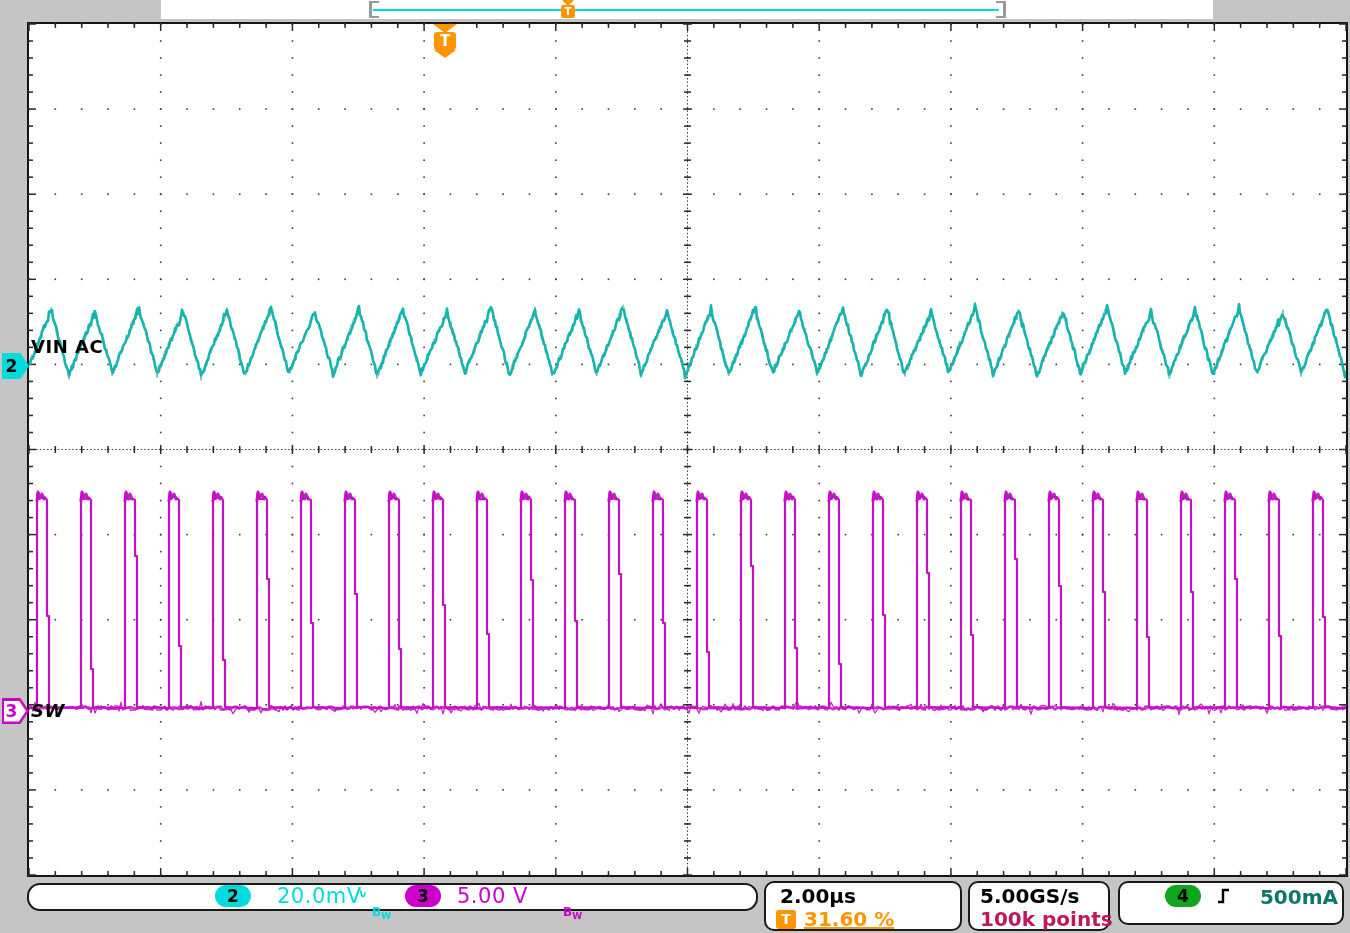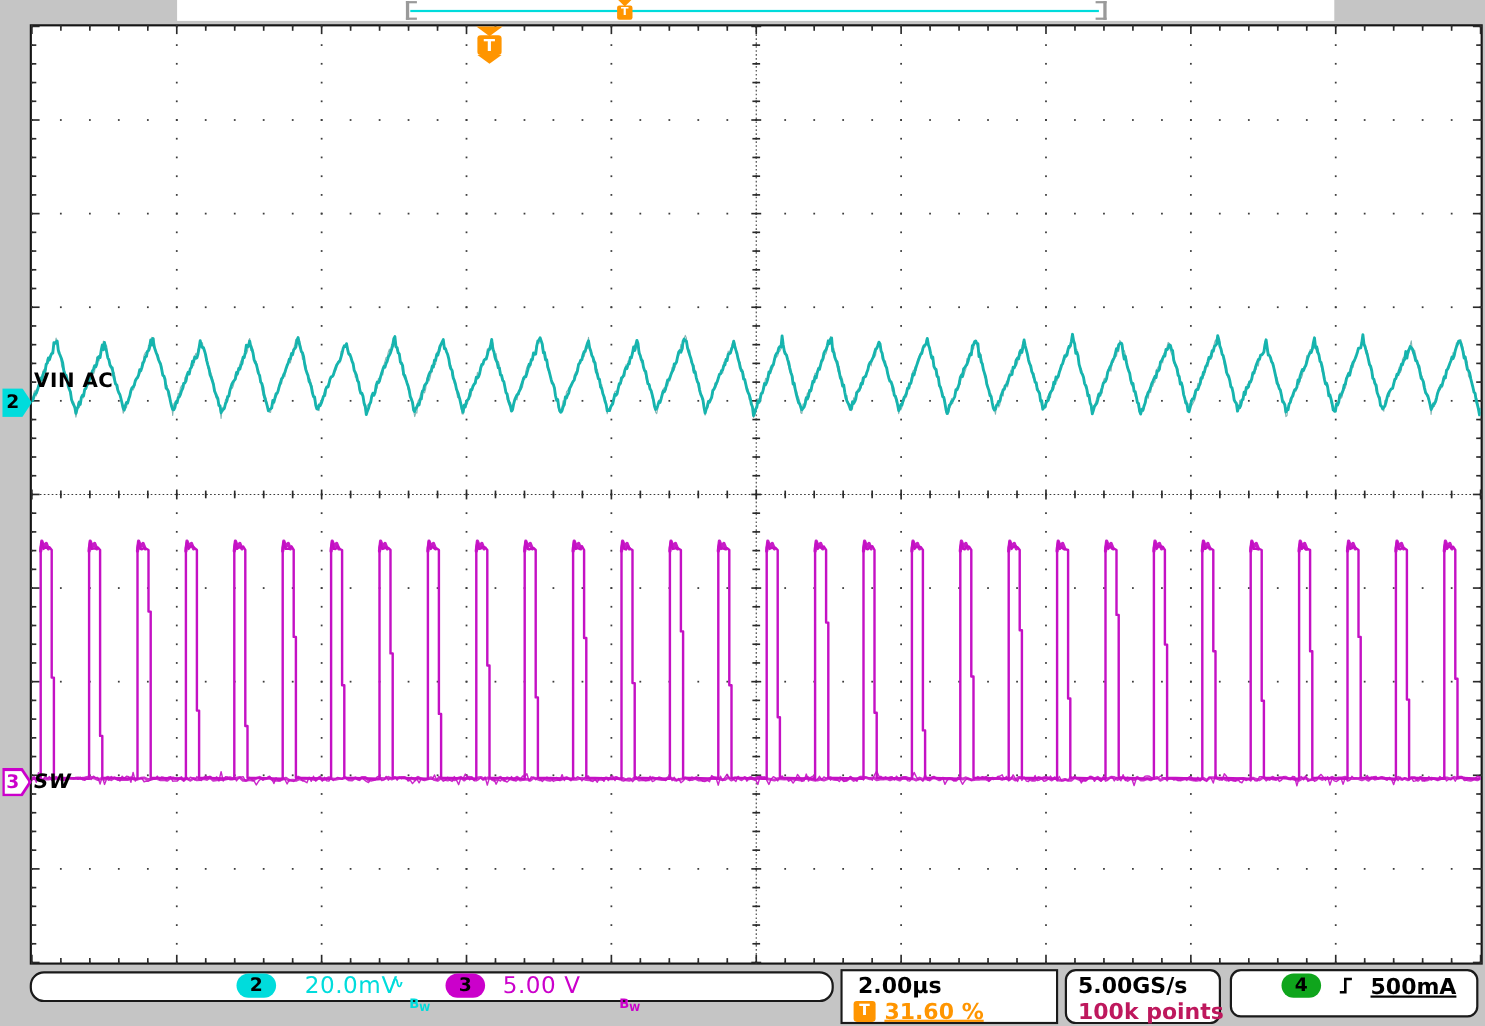--- a/index.html
+++ b/index.html
@@ -32,21 +32,21 @@
   .ch-marker.ch2{top:353px;background:var(--ch2,#00dcdc);color:#000;}
   .ch-marker.ch3{top:698px;background:var(--ch3,#cb00cb);color:var(--ch3,#cb00cb);}
   .ch-marker.ch3 .core{position:absolute;left:2px;top:2.5px;width:22px;height:21px;background:#fff;clip-path:polygon(0 0,68% 0,100% 50%,68% 100%,0 100%);}
   .wave-label{position:absolute;left:31px;font-weight:bold;font-size:18px;color:#000;letter-spacing:0.5px;}
   .wave-label.ch2{top:336px;}
   .wave-label.ch3{top:700px;font-style:italic;}
 
   
   .box{position:absolute;background:#fff;border:2px solid #1a1a1a;}
   .box1{left:27px;top:883px;width:727px;height:24px;border-radius:13px;}
-  .box2{left:764px;top:881px;width:194px;height:46px;border-radius:0;padding:0;}
+  .box2{left:764px;top:881px;width:194px;height:46px;border-radius:10px;padding:0;}
   .box3{left:968px;top:881px;width:138px;height:46px;border-radius:10px;}
   .box4{left:1118px;top:881px;width:222px;height:40px;border-radius:10px;}
   .badge{position:absolute;width:36px;height:22px;border-radius:11px;display:flex;align-items:center;justify-content:center;font-weight:bold;font-size:17px;color:#000;}
   .b2{left:186px;top:0;background:var(--ch2,#00dcdc);}
   .b3{left:376px;top:0;background:var(--ch3,#cb00cb);}
   .b4{position:absolute;left:45px;top:2px;width:36px;height:22px;background:var(--ch4-badge,#0fa51c);}
   .scale{position:absolute;top:0;font-weight:normal;font-size:21px;line-height:23px;letter-spacing:.5px;}
   .scale.c2{left:248px;color:var(--ch2,#00dcdc);}
   .scale.c3{left:428px;color:var(--ch3,#cb00cb);}
   .coup{position:absolute;left:326px;top:-1px;font-size:15px;font-weight:bold;color:var(--ch2,#00dcdc);}
@@ -55,21 +55,21 @@
   .bw .w{font-size:9px;vertical-align:-3px;}
   .bw.c2{left:343px;color:var(--ch2,#00dcdc);}
   .bw.c3{left:534px;color:var(--ch3,#cb00cb);}
   .line1{position:absolute;left:14px;top:1px;font-weight:bold;font-size:20px;color:#000;white-space:nowrap;}
   .line2{position:absolute;left:10px;top:24px;display:flex;align-items:center;gap:8px;}
   .t-icon{width:20px;height:19px;background:var(--trigger-orange,#ff9500);border-radius:3px;color:#fff;font-weight:bold;font-size:14px;line-height:19px;text-align:center;}
   .trig-pct{font-weight:bold;font-size:20px;color:var(--trigger-orange,#ff9500);white-space:nowrap;text-decoration:underline;}
   .box3 .line1{left:10px;}
   .box3 .line2b{position:absolute;left:10px;top:24px;font-weight:bold;font-size:20px;color:#be185d;white-space:nowrap;}
   .edge-icon{position:absolute;left:96px;top:4px;}
-  .trig-level{position:absolute;right:18px;top:2px;font-weight:bold;font-size:20px;color:#000000;text-decoration:underline;}
+  .trig-level{position:absolute;right:4px;top:2px;font-weight:bold;font-size:20px;color:#0f766e;}
 </style>
 </head>
 <body style="--bg: #c5c5c5; --screen-bg: #ffffff; --grid: #3c3c3c; --ch2: #00dcdc; --ch2-trace: #16b4ae; --ch2-trace-dark: #0a6e6a; --ch3: #cb00cb; --ch3-trace: #c411c4; --ch3-trace-dark: #8d008d; --trigger-orange: #ff9500; --ch4-badge: #0fa51c;">
 
 <div class="stage">
 
   <div class="top-strip"></div>
   <div class="ov-bracket l"></div>
   <div class="ov-bracket r"></div>
   <div class="ov-line"></div>

